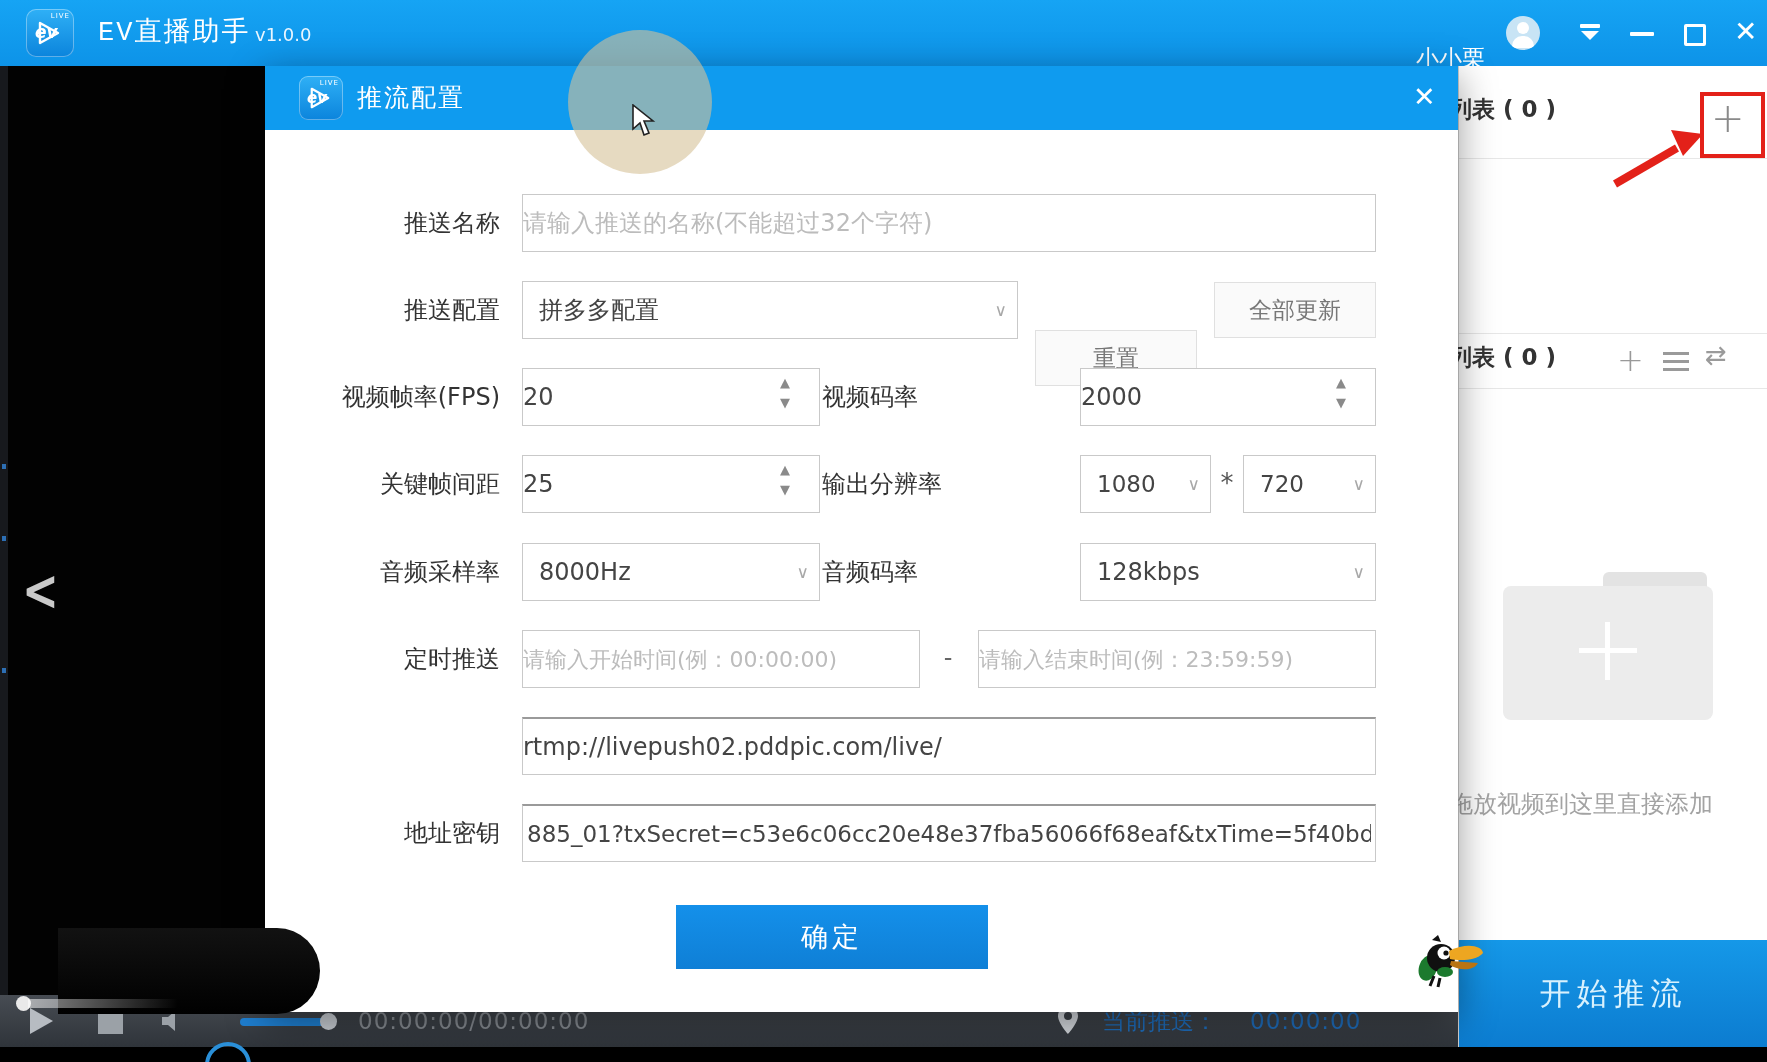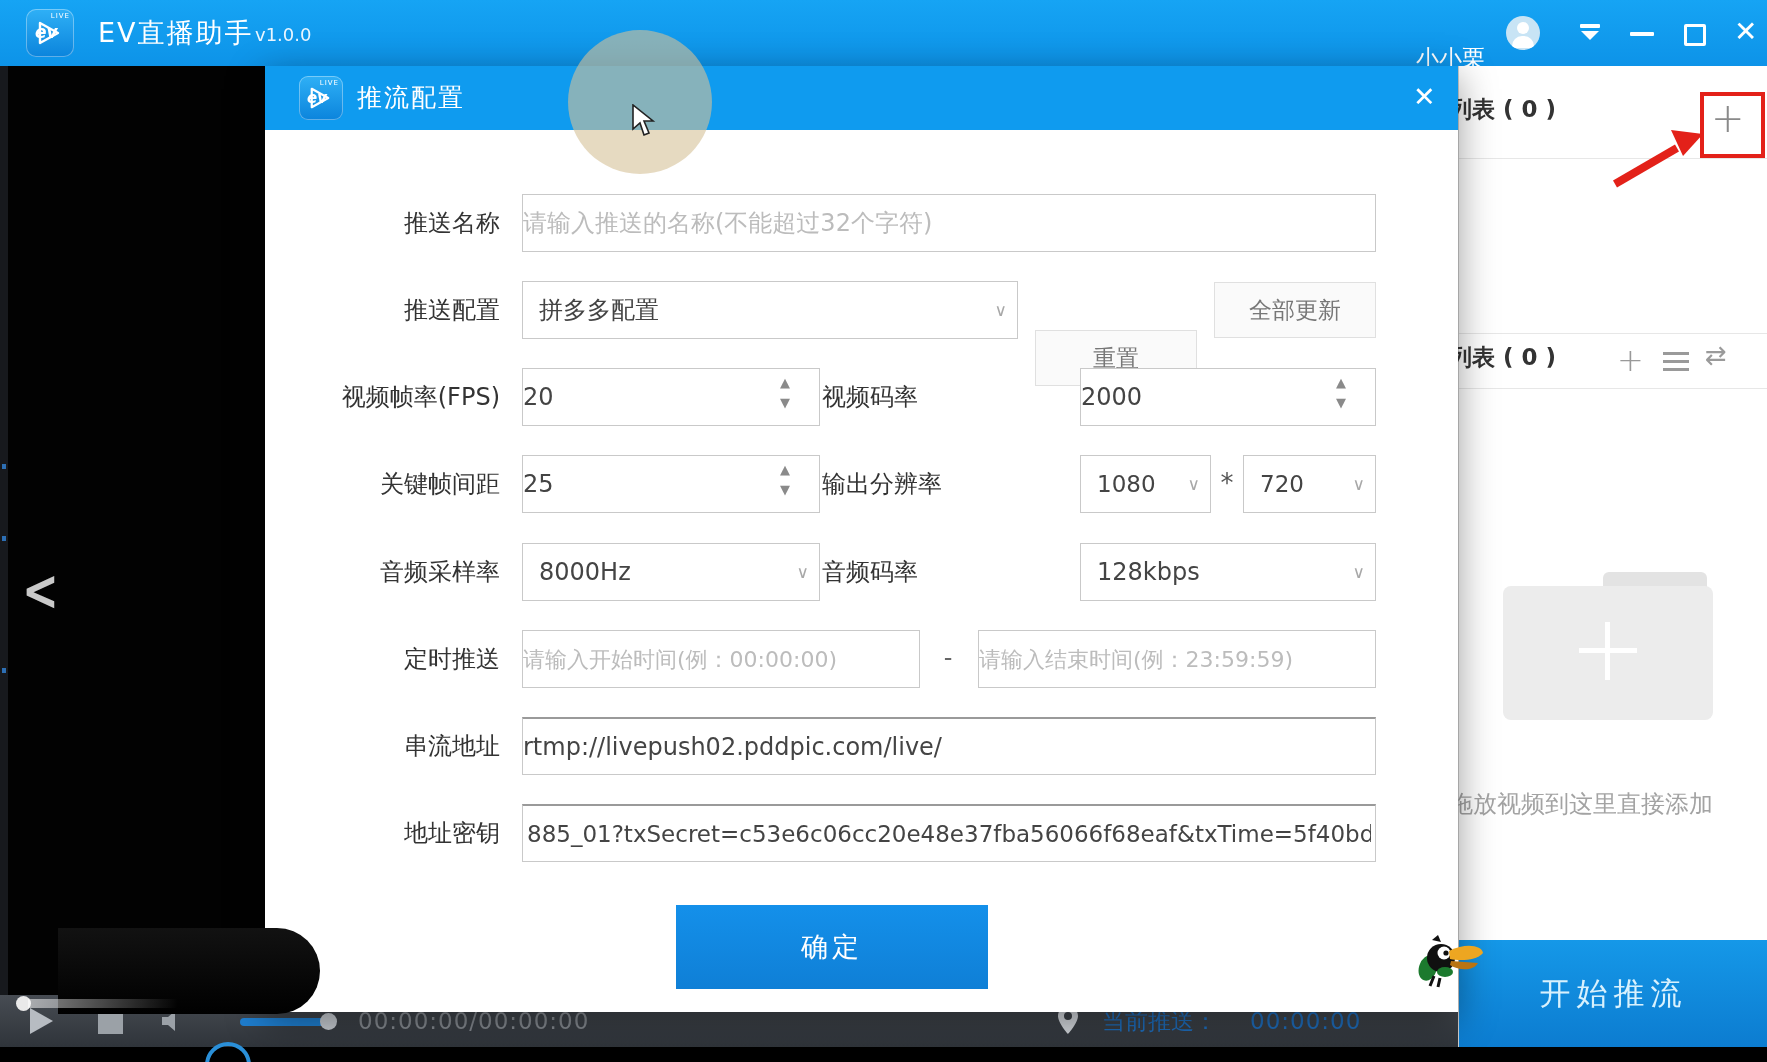--- a/index.html
+++ b/index.html
@@ -8,21 +8,21 @@
   .abs{position:absolute;}
 
   
   .titlebar{left:0;top:0;width:1767px;height:66px;z-index:5;
             background:linear-gradient(180deg,#16a4f4,#0d93e8);}
   .app-logo{left:26px;top:9px;width:48px;height:48px;border-radius:10px;
             background:linear-gradient(180deg,#2fb0f6,#0b84dc);box-shadow:0 0 0 1px rgba(255,255,255,.35) inset;}
   .logo-tri{position:absolute;left:11px;top:10px;width:24px;height:28px;}
   .logo-ev{position:absolute;left:9px;top:13px;color:#fff;font-size:17px;font-style:italic;font-weight:bold;}
   .logo-live{position:absolute;right:4px;top:3px;color:#fff;font-size:7px;letter-spacing:1px;}
-  .win-title{left:98px;top:0;height:66px;line-height:66px;color:#fff;font-size:27px;letter-spacing:2px;font-weight:500;}
+  .win-title{left:98px;top:0;height:66px;line-height:66px;color:#fff;font-size:27px;letter-spacing:2px;font-weight:500;font-family:Liberation Mono, monospace;}
   .win-version{left:255px;top:0;height:66px;line-height:70px;color:#eaf6ff;font-size:18px;}
   .tb-user{left:1416px;top:0;height:66px;line-height:66px;color:#fff;font-size:23px;margin-top:25px;}
   .tb-avatar{left:1506px;top:16px;width:34px;height:34px;border-radius:50%;background:#c8e4f5;overflow:hidden;}
   .tb-avatar .head{position:absolute;left:11px;top:6px;width:12px;height:12px;border-radius:50%;background:#fff;}
   .tb-avatar .body{position:absolute;left:6px;top:20px;width:22px;height:12px;border-radius:10px 10px 0 0;background:#fff;}
   .tb-tray{left:1578px;top:24px;width:24px;height:18px;}
   .tb-tray .bar{position:absolute;left:2px;top:0;width:20px;height:4px;background:#fff;border-radius:1px;}
   .tb-tray .tri{position:absolute;left:3px;top:7px;width:0;height:0;border-left:9px solid transparent;
                 border-right:9px solid transparent;border-top:9px solid #fff;}
   .tb-min{left:1630px;top:32px;width:24px;height:4px;background:#fff;border-radius:1px;}
@@ -97,21 +97,21 @@
   .ipt::placeholder{color:#bcbcbc;}
   .ipt.topline{border-top:2px solid #9a9a9a;}
   .sel{position:absolute;top:1px;height:58px;border:1px solid #c9c9c9;background:#fff;box-sizing:border-box;
        font-size:24px;color:#444;line-height:56px;padding:0 16px;}
   .chev{position:absolute;right:10px;top:0;height:56px;line-height:56px;color:#a8a8a8;font-size:17px;}
   .spin{position:absolute;top:9px;display:flex;flex-direction:column;gap:7px;line-height:1;
         font-size:13px;color:#8a8a8a;}
   .gbtn{position:absolute;top:2px;height:56px;background:#fafafa;border:1px solid #e0e0e0;box-sizing:border-box;
         text-align:center;line-height:54px;font-size:23px;color:#777;}
   .sep{position:absolute;top:0;height:60px;line-height:58px;text-align:center;font-size:26px;color:#555;}
-  .confirm{left:411px;top:839px;width:312px;height:84px;background:linear-gradient(180deg,#1490ea,#0f7fd6);
+  .confirm{left:411px;top:839px;width:312px;height:64px;background:linear-gradient(180deg,#1490ea,#0f7fd6);
            color:#fff;font-size:27px;letter-spacing:4px;display:flex;align-items:center;justify-content:center;}
 
   
   .bird{left:1418px;top:934px;z-index:40;}
   .cursor-glow{left:568px;top:30px;width:144px;height:144px;border-radius:50%;
                background:rgba(214,194,152,.6);z-index:50;}
   .cursor{left:632px;top:104px;z-index:51;}
 </style>
 </head>
 <body>
@@ -276,21 +276,20 @@
     </div>
 
     <div class="m-row r6">
       <div class="m-label">定时推送</div>
       <input class="ipt" style="left: 257px; width: 398px; font-size: 22px;" placeholder="请输入开始时间(例：00:00:00)">
       <div class="sep" style="left:668px;width:30px;font-size:24px;color:#666;">-</div>
       <input class="ipt" style="left: 713px; width: 398px; font-size: 22px;" placeholder="请输入结束时间(例：23:59:59)">
     </div>
 
     <div class="m-row r7">
-      <div class="m-label">串流地址</div>
       <input class="ipt topline" style="left: 257px; width: 854px;" value="rtmp://livepush02.pddpic.com/live/">
     </div>
 
     <div class="m-row r8">
       <div class="m-label">地址密钥</div>
       <input class="ipt topline" style="left: 257px; width: 854px; padding: 0px 4px; font-size: 23px;" value="885_01?txSecret=c53e6c06cc20e48e37fba56066f68eaf&amp;txTime=5f40bd34">
     </div>
 
     <div class="abs confirm">确定</div>
   </div>

